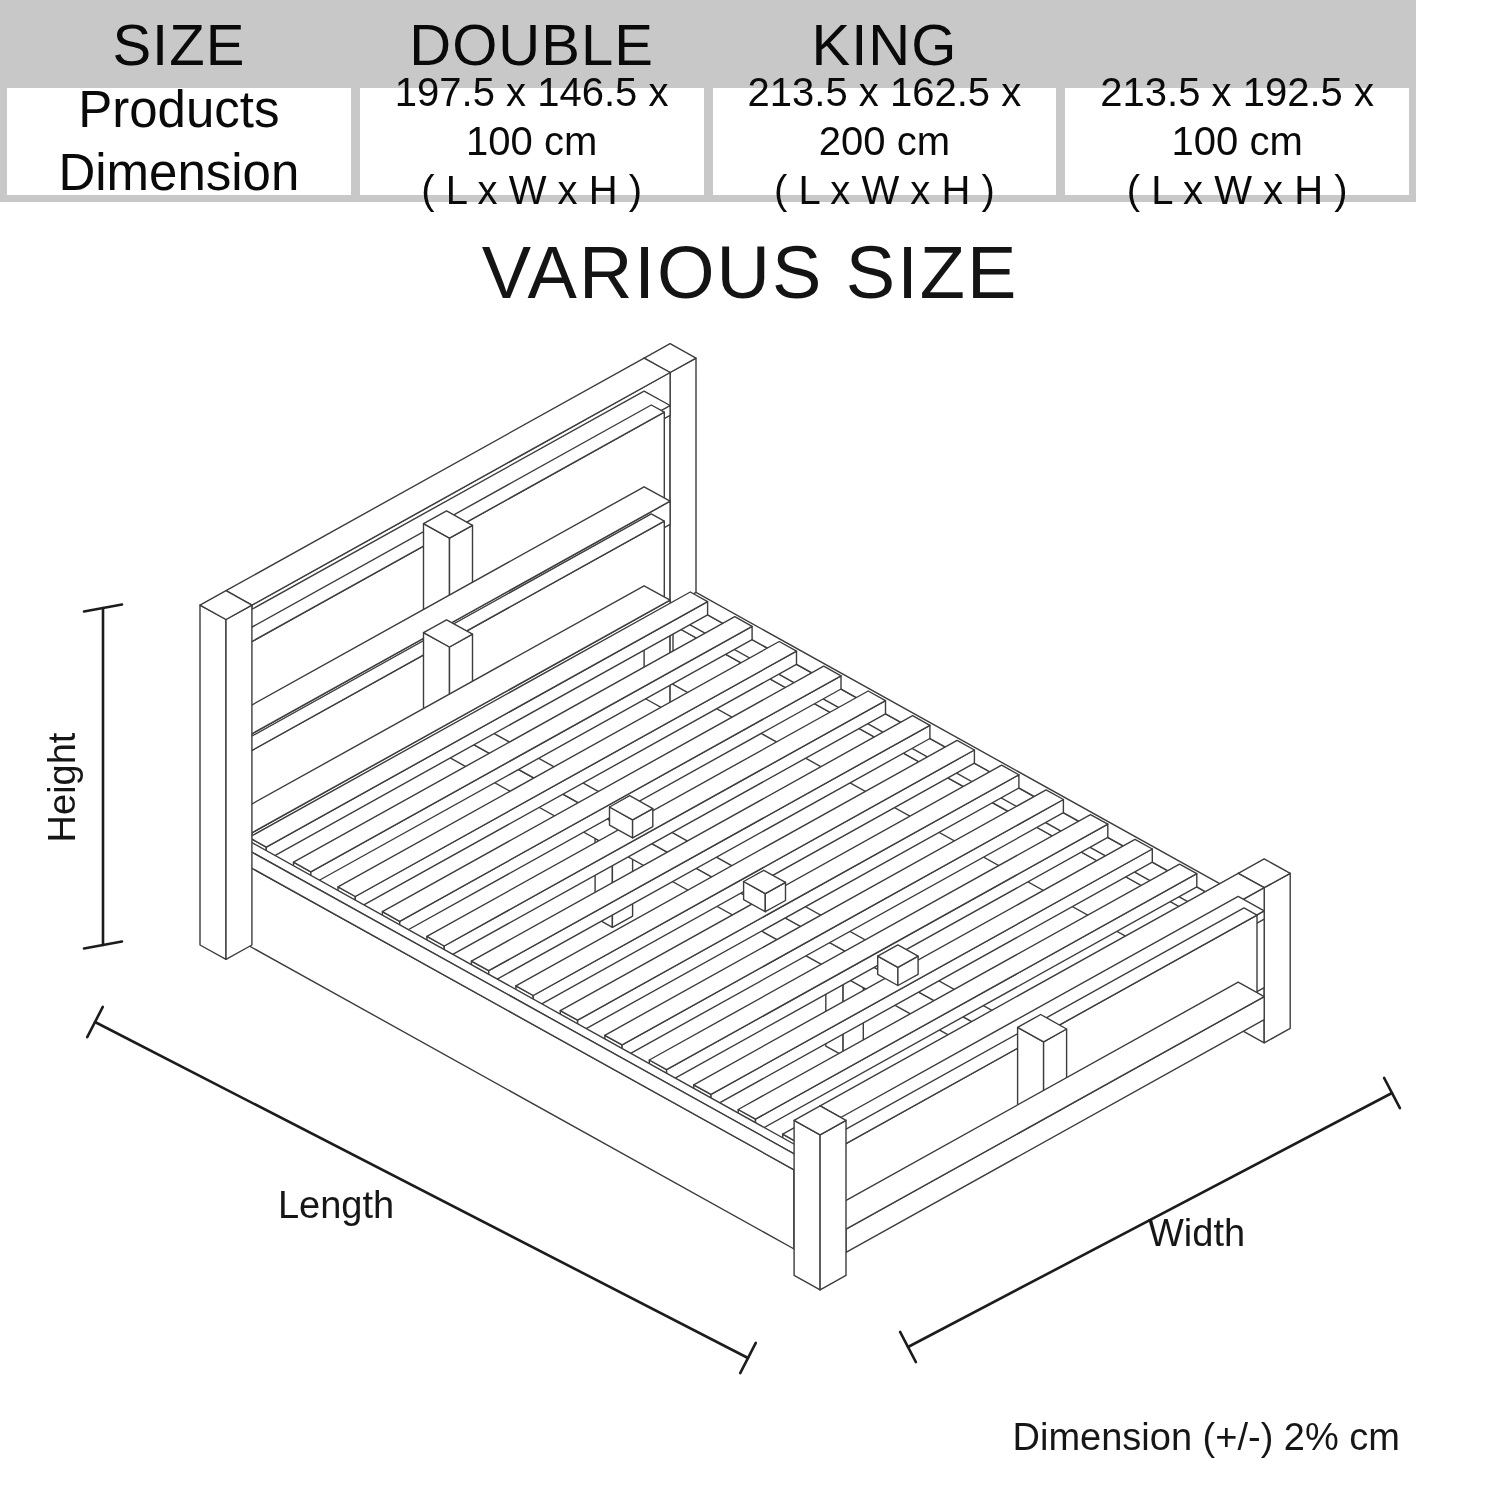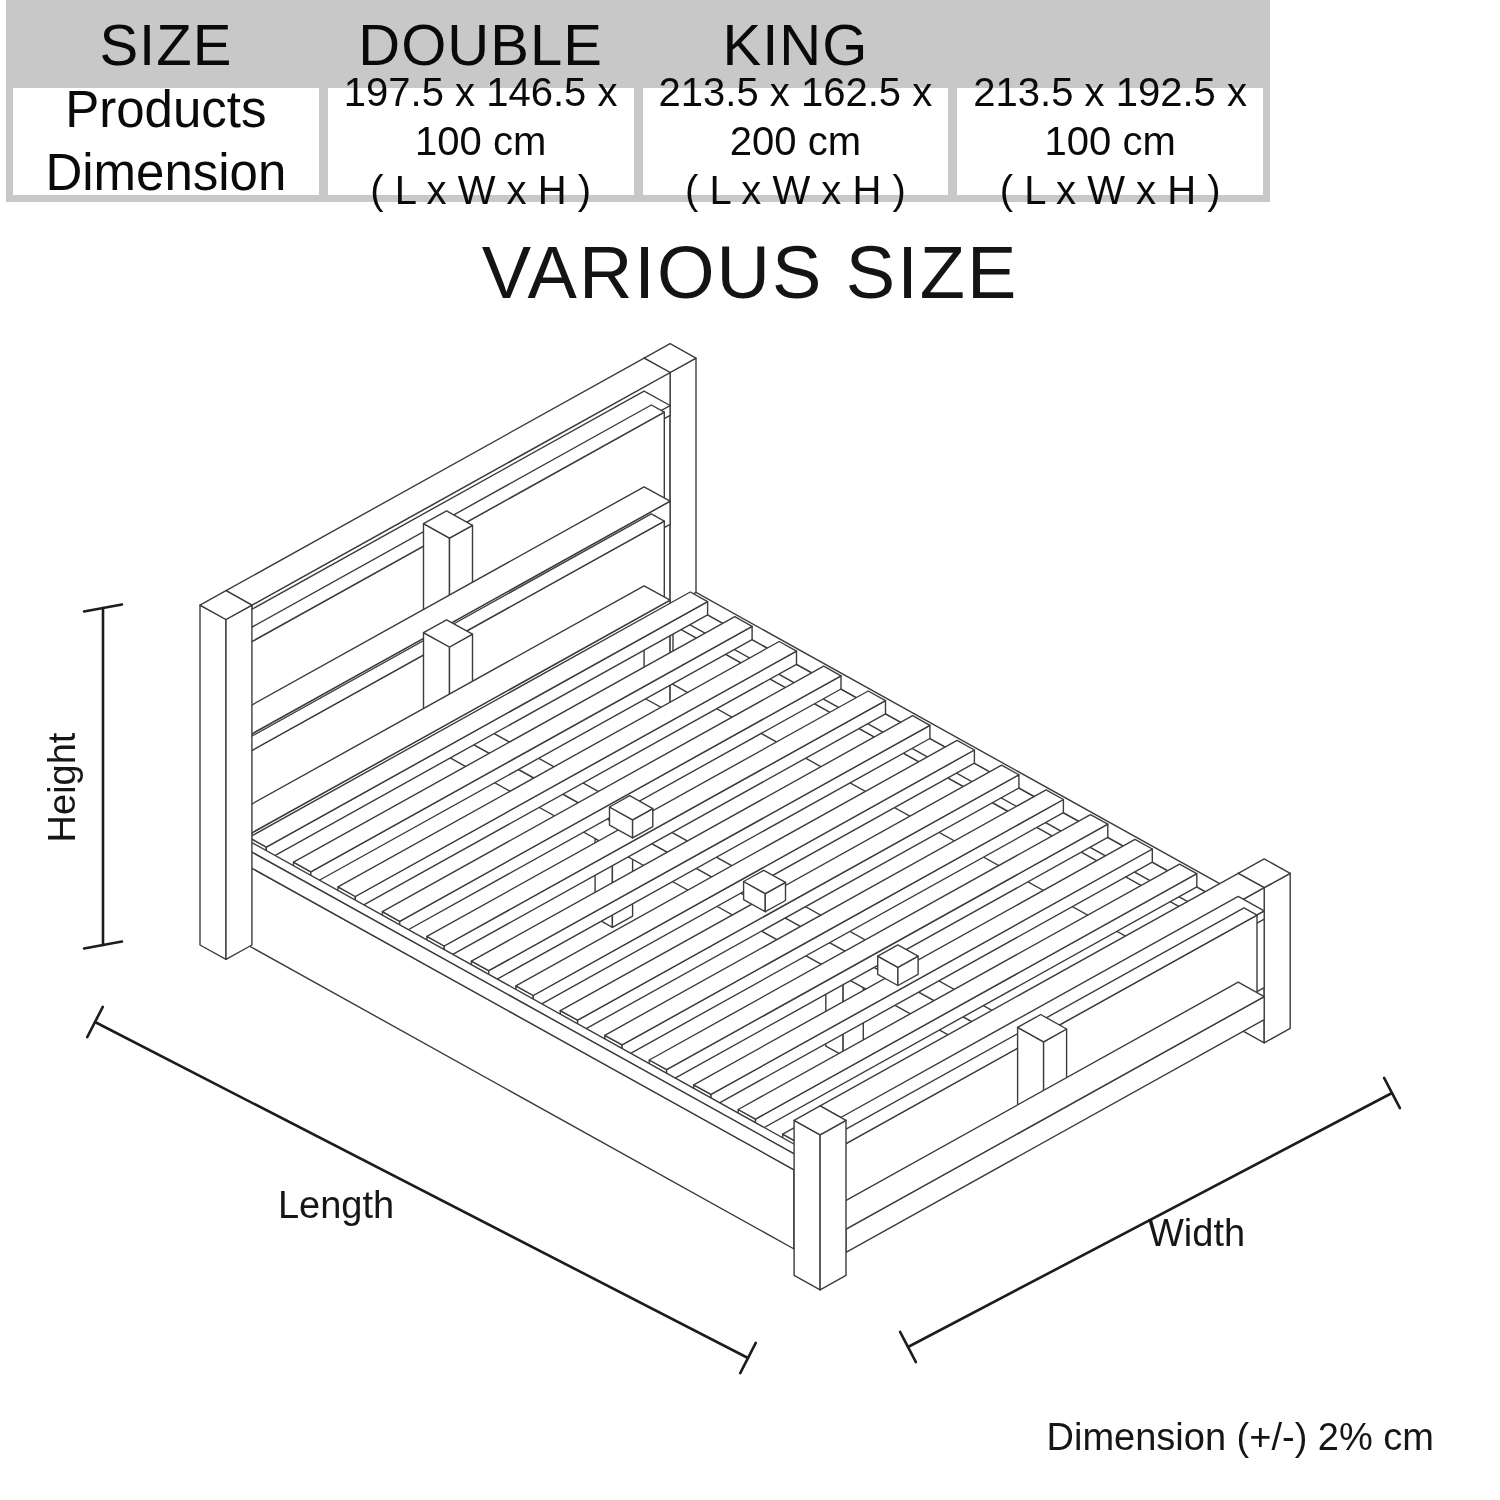--- a/index.html
+++ b/index.html
@@ -1,21 +1,21 @@
 <!DOCTYPE html>
 <html><head>
 <meta charset="utf-8">
 <style>
   html,body{margin:0;padding:0;}
   body{
     width:1500px;height:1500px;position:relative;background:#ffffff;
     font-family:"Liberation Sans", sans-serif;color:#0d0d0d;overflow:hidden;
   }
   
-  .size-table{position:absolute;top:0;left:6px;width:1264px;background:#c8c8c8;box-sizing:border-box;}
+  .size-table{position:absolute;top:0;left:0;width:1416px;background:#c8c8c8;box-sizing:border-box;}
   .header-row,.data-row{display:grid;grid-template-columns:repeat(4,1fr);column-gap:9px;padding:0 7px;box-sizing:border-box;}
   .header-row{height:88px;align-items:center;}
   .header-cell{text-align:center;font-size:58px;letter-spacing:1px;color:#0a0a0a;}
   .data-row{padding-bottom:7px;}
   .data-cell{
     background:#ffffff;height:107px;display:flex;flex-direction:column;
     justify-content:center;text-align:center;font-size:40px;line-height:1.22;color:#0a0a0a;
   }
   .row-label{font-size:51px;}
   
@@ -23,21 +23,21 @@
     position:absolute;left:0;top:230px;width:1500px;text-align:center;
     font-size:74px;letter-spacing:2px;color:#141414;
   }
   
   #bed-svg{position:absolute;left:0;top:0;}
   .dim-label{position:absolute;font-size:38px;color:#161616;}
   .dim-label.height{left:-8px;top:766px;width:140px;text-align:center;transform:rotate(-90deg);}
   .dim-label.length{left:256px;top:1184px;width:160px;text-align:center;}
   .dim-label.width{left:1148px;top:1212px;width:160px;text-align:left;}
   .footnote{
-    position:absolute;left:1024px;top:1416px;width:410px;text-align:right;
+    position:absolute;left:990px;top:1416px;width:410px;text-align:right;
     font-size:38px;color:#161616;
   }
 </style>
 </head>
 <body>
 
 <svg id="bed-svg" width="1500" height="1500" viewBox="0 0 1500 1500">
     <g fill="#ffffff" stroke="#3d3d3d" stroke-width="1.4" stroke-linejoin="round">
       <polygon points="644.1,698.0 670.1,712.4 670.1,372.5 644.1,358.1"></polygon>
       <polygon points="670.1,712.4 696.0,698.0 696.0,358.1 670.1,372.5"></polygon>

